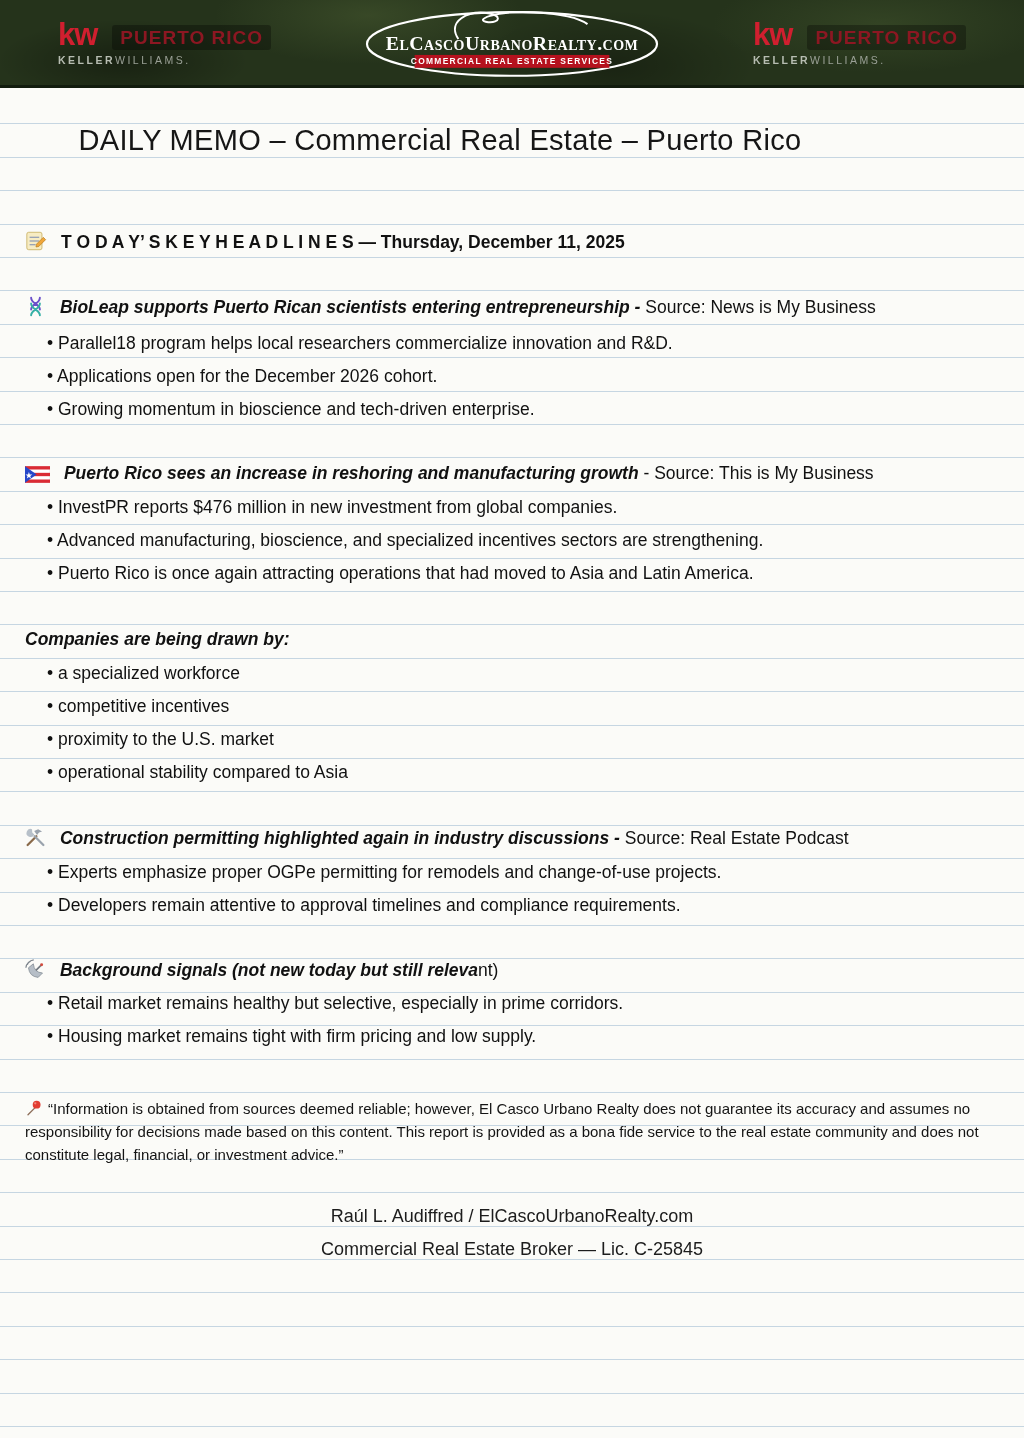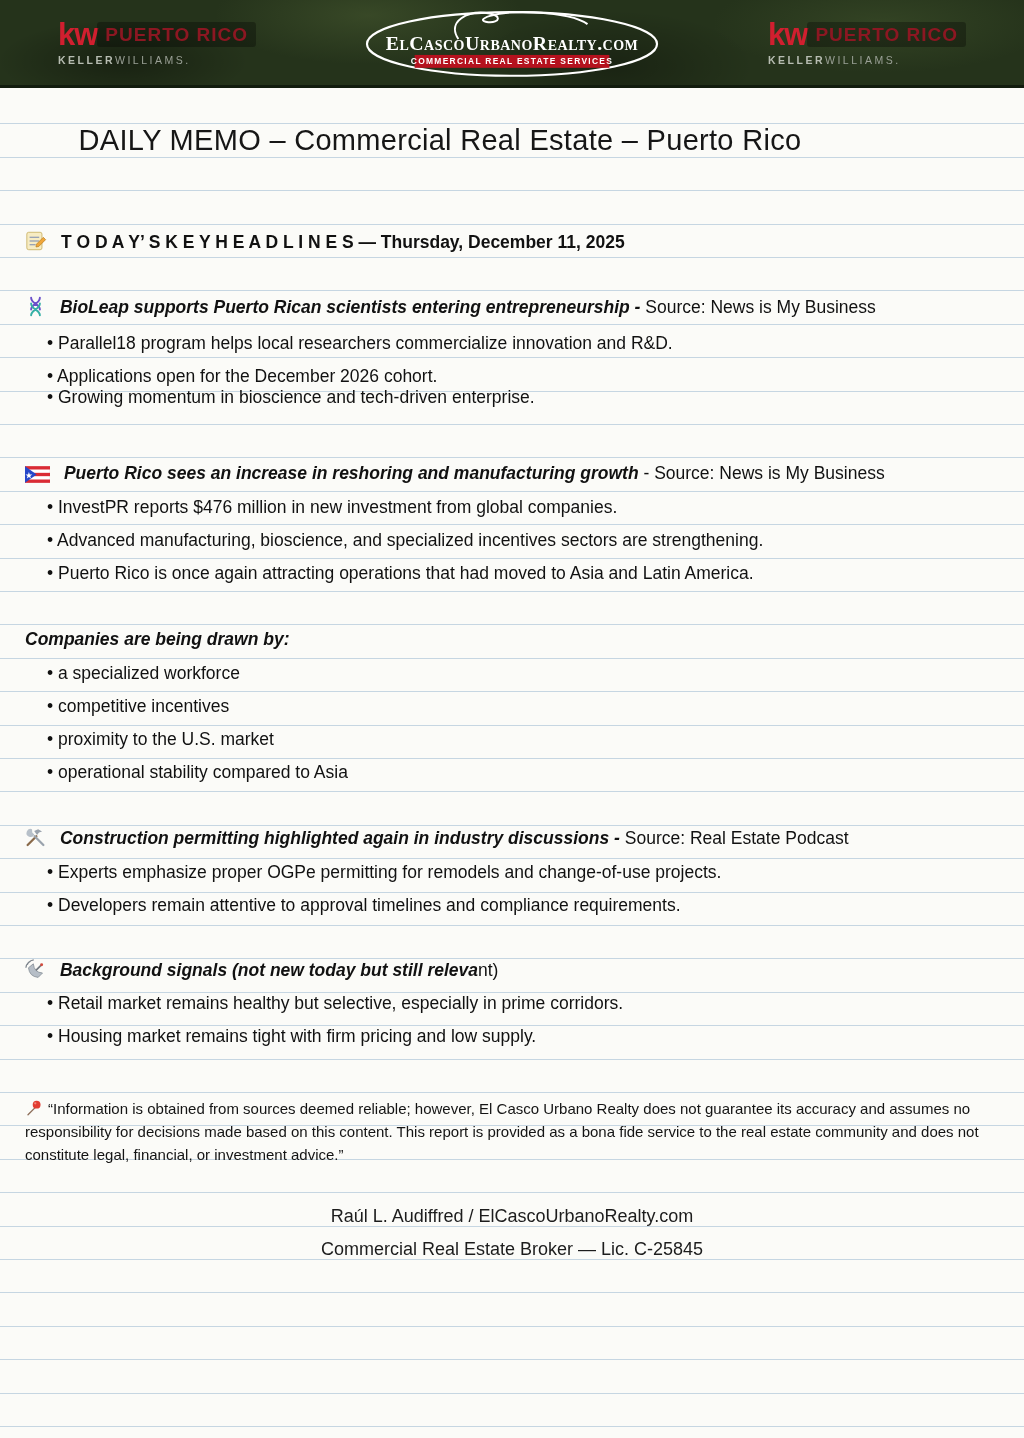--- a/index.html
+++ b/index.html
@@ -22,21 +22,21 @@
       radial-gradient(180px 60px at 12% 72%, rgba(0,0,0,.35), transparent 70%),
       radial-gradient(220px 70px at 36% 18%, rgba(84,104,56,.40), transparent 70%),
       radial-gradient(200px 80px at 60% 78%, rgba(0,0,0,.30), transparent 70%),
       radial-gradient(240px 70px at 86% 28%, rgba(74,94,50,.38), transparent 70%),
       #25331b;
     border-bottom:3px solid #121c0e;
     display:flex;align-items:center;justify-content:space-between;
     padding:0 58px;box-sizing:border-box;
   }
   .kw{display:flex;flex-direction:column;align-items:flex-start;line-height:1}
-  .kw-top{display:flex;align-items:center;gap:0}
+  .kw-top{display:flex;align-items:flex-end;gap:15px}
   .kw-mark{font-weight:bold;font-size:31px;color:#d01f2f;letter-spacing:-1px}
   .kw-region{font-weight:bold;font-size:19px;color:#8c1722;background:rgba(0,0,0,.30);
     padding:3px 8px;border-radius:3px;letter-spacing:1px}
   .kw-brand{margin-top:5px;font-size:10.5px;letter-spacing:2.5px;color:#9aa096}
   .kw-brand b{color:#b7bdb2;font-weight:bold}
   .casco{display:block}
   .casco-name{fill:#fff;font-family:"Liberation Serif",serif;font-variant:small-caps;
     font-weight:600;font-size:20px;letter-spacing:.5px}
   .casco-tag{fill:#fff;font-family:"Liberation Sans",sans-serif;font-weight:bold;
     font-size:8.5px;letter-spacing:1.3px}
@@ -108,34 +108,34 @@
   <span class="icn">
     <svg width="21" height="21" viewBox="0 0 24 24" fill="none">
       <path d="M7 2 C7 9 17 9 17 15.5 M17 2 C17 9 7 9 7 15.5" stroke="#6a4fc9" stroke-width="2.2" stroke-linecap="round"></path>
       <path d="M7 8.5 C7 15.5 17 15.5 17 22 M17 8.5 C17 15.5 7 15.5 7 22" stroke="#35b0a5" stroke-width="2.2" stroke-linecap="round"></path>
     </svg>
   </span>
   <span class="t">BioLeap supports Puerto Rican scientists entering entrepreneurship - </span><span class="src">Source: News is My Business</span>
 </div>
 <div class="row bullet" style="top:332px">Parallel18 program helps local researchers commercialize innovation and R&amp;D.</div>
 <div class="row bullet" style="top:365px">Applications open for the December 2026 cohort.</div>
-<div class="row bullet" style="top:386px">Growing momentum in bioscience and tech-driven enterprise.</div>
+<div class="row bullet" style="top:398px">Growing momentum in bioscience and tech-driven enterprise.</div>
 
 <div class="row heading" style="top:462px">
   <span class="icn">
     <svg width="25" height="17" viewBox="0 0 30 20">
       <rect width="30" height="20" fill="#ffffff" stroke="#c9c9c9" stroke-width="0.5"></rect>
       <rect width="30" height="4" y="0" fill="#da2b34"></rect>
       <rect width="30" height="4" y="8" fill="#da2b34"></rect>
       <rect width="30" height="4" y="16" fill="#da2b34"></rect>
       <path d="M0 0 L14 10 L0 20 Z" fill="#2547c9"></path>
       <path d="M4.7 7 L5.7 9.9 L8.8 9.9 L6.3 11.7 L7.2 14.7 L4.7 12.9 L2.2 14.7 L3.1 11.7 L0.6 9.9 L3.7 9.9 Z" fill="#ffffff"></path>
     </svg>
   </span>
-  <span class="t">Puerto Rico sees an increase in reshoring and manufacturing growth</span><span class="src"> - Source: News is My Business</span>
+  <span class="t">Puerto Rico sees an increase in reshoring and manufacturing growth</span><span class="src"> - Source: This is My Business</span>
 </div>
 <div class="row bullet" style="top:496px">InvestPR reports $476 million in new investment from global companies.</div>
 <div class="row bullet" style="top:529px">Advanced manufacturing, bioscience, and specialized incentives sectors are strengthening.</div>
 <div class="row bullet" style="top:562px">Puerto Rico is once again attracting operations that had moved to Asia and Latin America.</div>
 
 <div class="row heading" style="top:628px">
   <span class="t">Companies are being drawn by:</span>
 </div>
 <div class="row bullet" style="top:662px">a specialized workforce</div>
 <div class="row bullet" style="top:695px">competitive incentives</div>

